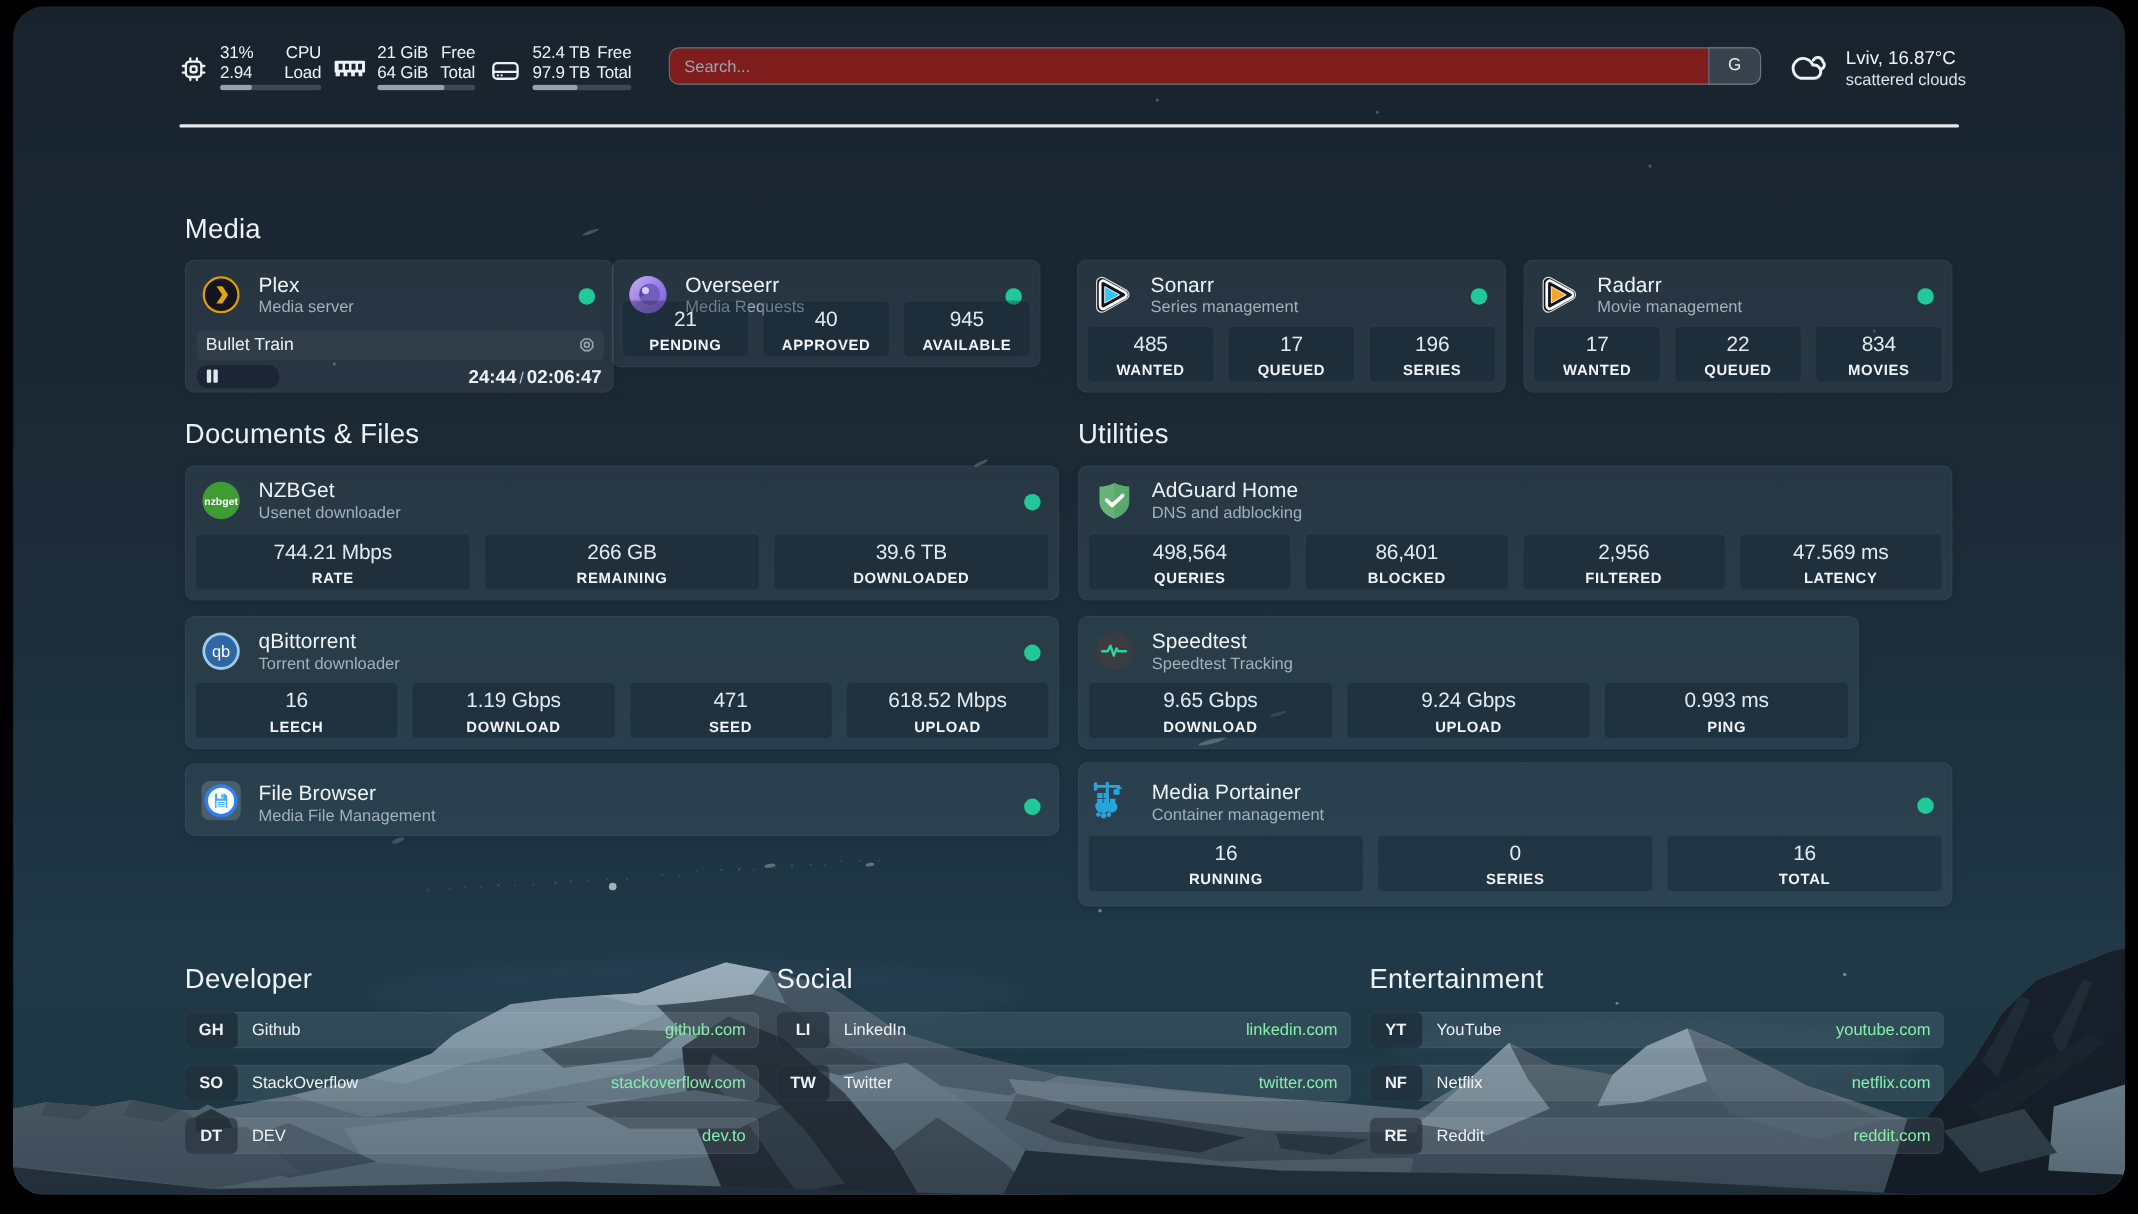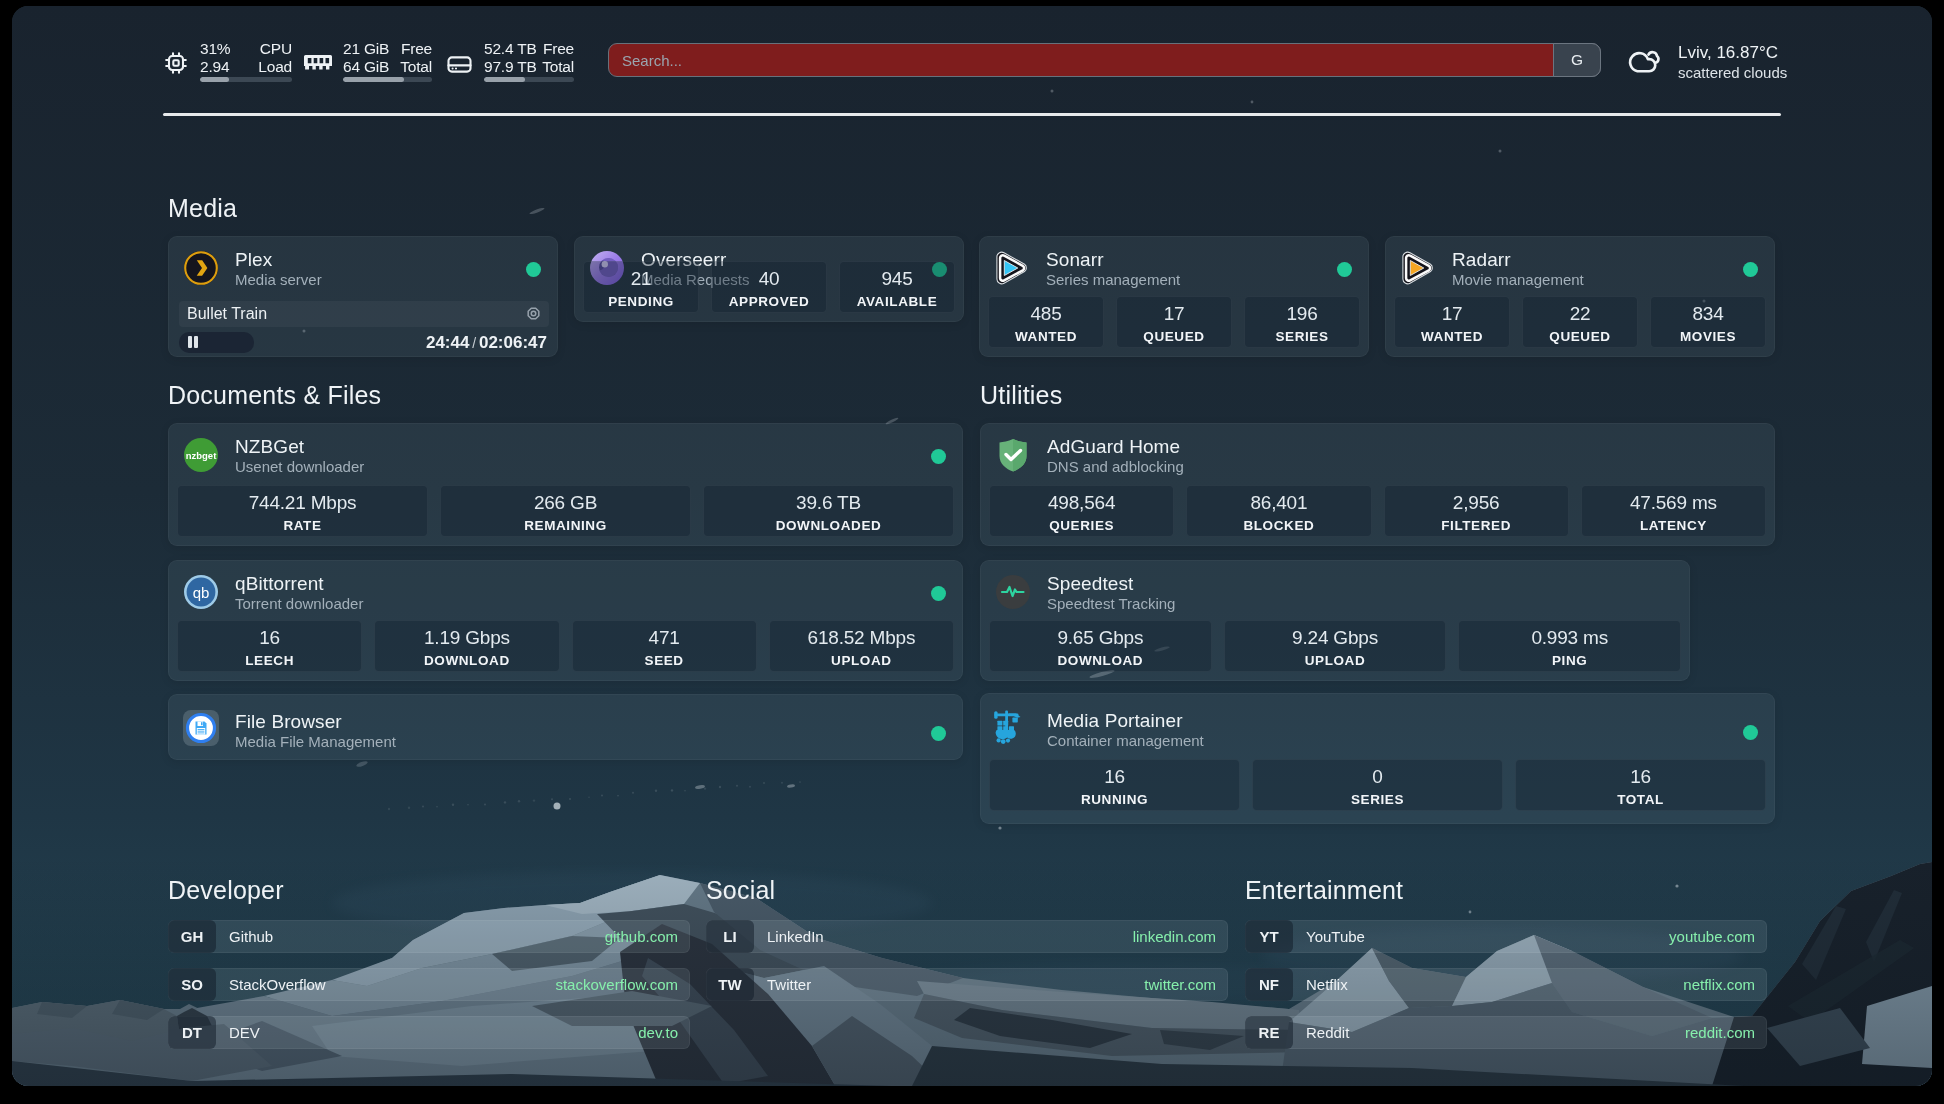--- a/index.html
+++ b/index.html
@@ -1,16 +1,16 @@
 <!DOCTYPE html>
 <html><head><meta charset="utf-8">
 <style>
 *{margin:0;padding:0;box-sizing:border-box;}
 html,body{width:1944px;height:1104px;background:#000;font-family:"Liberation Sans",sans-serif;-webkit-font-smoothing:antialiased;}
-.page{position:absolute;left:12px;top:6px;width:1920px;height:1080px;border-radius:16px;overflow:hidden;background:#1b2733;}
+.page{position:absolute;left:12px;top:6px;width:1920px;height:1080px;border-radius:28px;overflow:hidden;background:#1b2733;}
 .abs{position:absolute;}
 .bgsvg{position:absolute;left:0;top:0;}
 .sysval{position:absolute;color:#eef2f5;font-size:15.5px;font-weight:500;line-height:17.5px;letter-spacing:-0.2px;}
 .pbar{position:absolute;height:5px;border-radius:3px;background:#3c4854;overflow:hidden;}
 .pbar i{display:block;height:100%;border-radius:3px;background:#98a1aa;}
 .search{position:absolute;left:596px;top:37px;width:993px;height:34px;background:#7f1d1d;border:1.5px solid #67717b;border-radius:9px;}
 .search .ph{position:absolute;left:13px;top:8px;font-size:15px;color:#9aa5af;}
 .search .g{position:absolute;right:-1px;top:-1px;width:48px;height:34px;background:#39434e;border:1px solid #6b7580;border-radius:0 9px 9px 0;color:#e8edf1;font-size:15.5px;text-align:center;line-height:32px;}
 .wtxt1{position:absolute;left:1666px;top:37px;font-size:17px;font-weight:500;color:#eef2f5;}
 .wtxt2{position:absolute;left:1666px;top:58px;font-size:15px;color:#dde3e8;}
@@ -208,21 +208,21 @@
       <path d="M8.5 3.5 h7 L20.5 8.5 v7 L15.5 20.5 h-7 L3.5 15.5 v-7 Z"></path>
           <circle cx="12" cy="12" r="3.6"></circle>
     </svg>
   </div>
   <div class="abs" style="left:10px;top:95px;width:75px;height:21px;background:#1b2534;border-radius:10px;">
     <span class="abs" style="left:9px;top:4px;width:3.5px;height:12px;background:#dfe5ea;border-radius:1px;"></span>
     <span class="abs" style="left:15px;top:4px;width:3.5px;height:12px;background:#dfe5ea;border-radius:1px;"></span>
   </div>
   <div class="abs" style="right:10px;top:96px;font-size:17px;font-weight:700;color:#eef2f5;">24:44<span style="font-weight:400;font-size:14px;color:#c6cdd3;"> / </span>02:06:47</div>
 </div>
-<div class="card" style="left:562px;top:230px;width:390px;height:86px;padding-left:36px;">
+<div class="card" style="left:544px;top:230px;width:390px;height:98px;padding-left:36px;">
   <svg class="icon" viewBox="0 0 36 36">
     <defs>
           <linearGradient id="ovg" x1="0" y1="0" x2="1" y2="1">
       <stop offset="0" stop-color="#c3b3f2"></stop>
             <stop offset="0.5" stop-color="#9b7ce8"></stop>
             <stop offset="1" stop-color="#7d5be0"></stop>
     </linearGradient>
         </defs>
     <circle cx="18" cy="18" r="17" fill="url(#ovg)"></circle>
     <circle cx="19.5" cy="17.5" r="9.5" fill="#574a9e"></circle>

